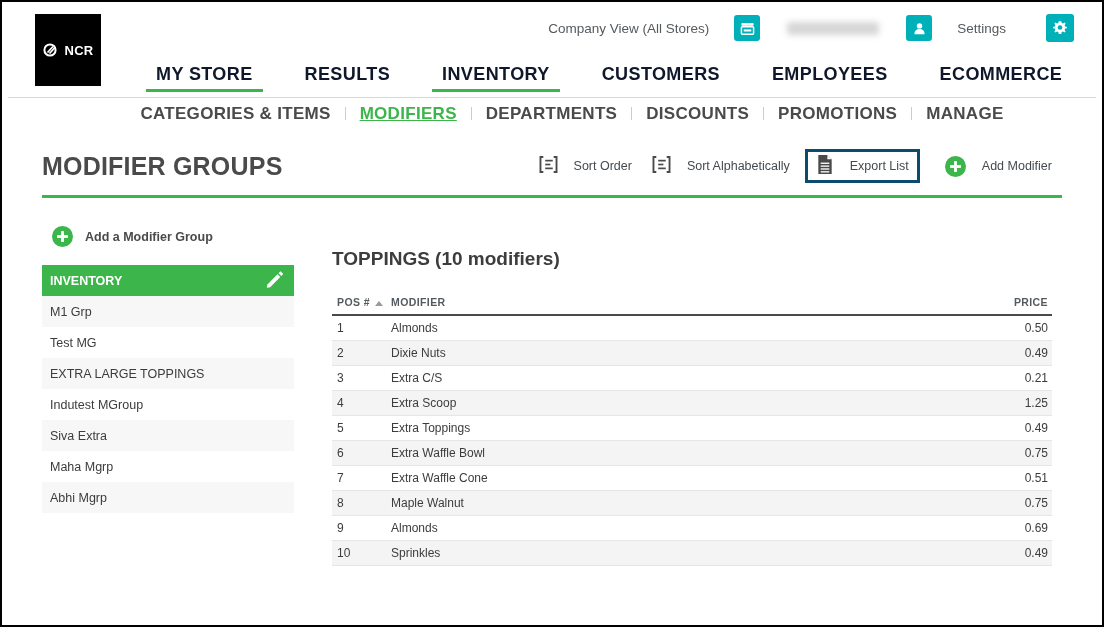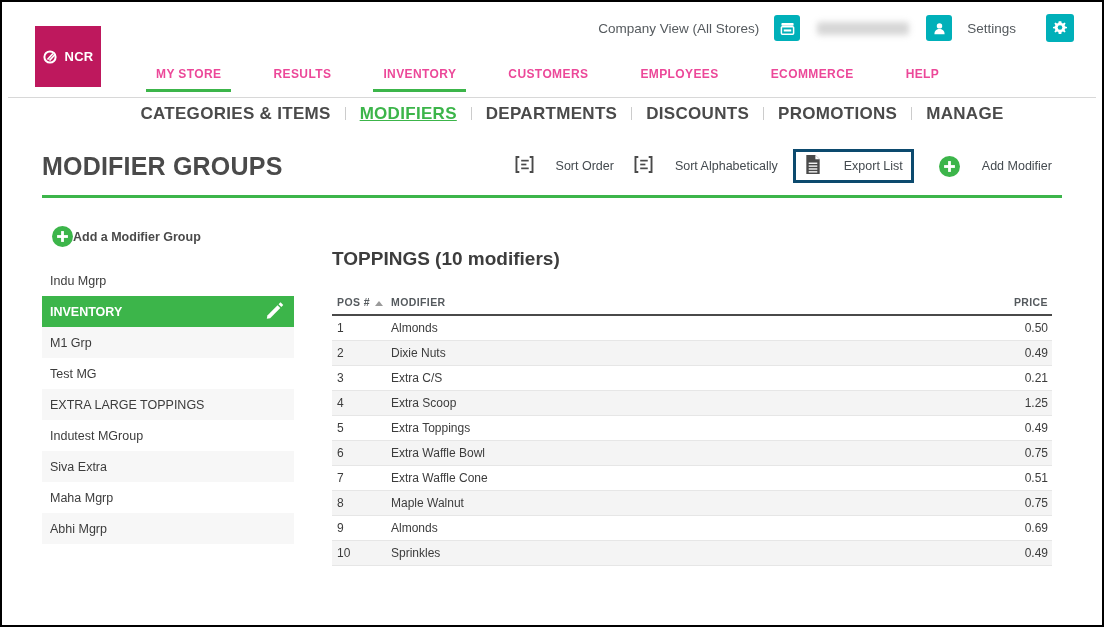--- a/index.html
+++ b/index.html
@@ -23,24 +23,24 @@
 
   
   .header {
     position: relative;
     height: 62px;
     background: #ffffff;
   }
   .logo {
     position: absolute;
     left: 33px;
-    top: 24px;
+    top: 12px;
     width: 66px;
-    height: 61px;
-    background: #be185d;
+    height: 72px;
+    background: #000000;
     display: flex;
     align-items: center;
     justify-content: center;
   }
   .logo-mark {
     display: flex;
     align-items: center;
     gap: 2px;
   }
   .logo-text {
@@ -50,21 +50,21 @@
     letter-spacing: 0.2px;
     font-family: "Liberation Sans", sans-serif;
   }
 
   .header-right {
     position: absolute;
     right: 28px;
     top: 9px;
     display: flex;
     align-items: center;
-    gap: 4px;
+    gap: 14px;
     height: 34px;
   }
   .hdr-label {
     font-size: 13.5px;
     color: #555a5e;
     white-space: nowrap;
     font-family: "Liberation Sans", sans-serif;
   }
   .hdr-icon {
     width: 26px;
@@ -90,23 +90,23 @@
   
   .mainnav {
     position: relative;
     height: 33px;
     display: flex;
     align-items: flex-start;
     padding-left: 128px;
     gap: 0px;
   }
   .mainnav-item {
-    font-size: 12px;
-    font-weight: bold;
-    color: #ec4899;
+    font-size: 18px;
+    font-weight: bold;
+    color: #0f172a;
     letter-spacing: 0.4px;
     padding: 0 26px;
     height: 28px;
     line-height: 20px;
     position: relative;
     white-space: nowrap;
     font-family: "Liberation Sans", sans-serif;
   }
   .mainnav-item.active::after {
     content: "";
@@ -168,21 +168,21 @@
     font-family: "Liberation Sans", sans-serif;
   }
   .toolbar {
     display: flex;
     align-items: center;
     gap: 0px;
   }
   .tool-btn {
     display: flex;
     align-items: center;
-    gap: 22px;
+    gap: 16px;
     padding: 4px 10px;
     font-size: 12.5px;
     color: #444a4f;
     white-space: nowrap;
     font-family: "Liberation Sans", sans-serif;
   }
   .tool-btn.highlighted {
     border: 3px solid #0c4a6e;
     padding: 2px 8px;
     margin: 0 5px;
@@ -211,20 +211,21 @@
     margin: 22px 40px 0 40px;
     align-items: flex-start;
   }
   .sidebar {
     width: 252px;
     flex: none;
   }
   .add-group {
     display: flex;
     align-items: center;
+    gap: 12px;
     padding: 6px 0 18px 10px;
   }
   .add-group-label {
     font-size: 12.5px;
     color: #4a4a4a;
     font-weight: bold;
     font-family: "Liberation Sans", sans-serif;
   }
   .group-item {
     height: 31px;
@@ -460,23 +461,20 @@
       <div class="add-group">
         <span class="green-circle">
           <svg width="13" height="13" viewBox="0 0 12 12" aria-hidden="true">
             <rect x="4.7" y="1" width="2.6" height="10" fill="#ffffff"></rect>
             <rect x="1" y="4.7" width="10" height="2.6" fill="#ffffff"></rect>
           </svg>
         </span>
         <span class="add-group-label">Add a Modifier Group</span>
       </div>
 
-      <div class="group-item">
-        <span>Indu Mgrp</span>
-      </div>
 
       <div class="group-item active">
         <span>INVENTORY</span>
         <span>
           <svg width="19" height="19" viewBox="0 0 20 20" aria-hidden="true">
             <path d="M2.5 15.2 L13.2 4.5 L16.1 7.4 L5.4 18.1 L1.9 18.7 Z" fill="#ffffff"></path>
             <path d="M14.3 3.4 L16.3 1.4 L19.2 4.3 L17.2 6.3 Z" fill="#ffffff"></path>
           </svg>
         </span>
       </div>

